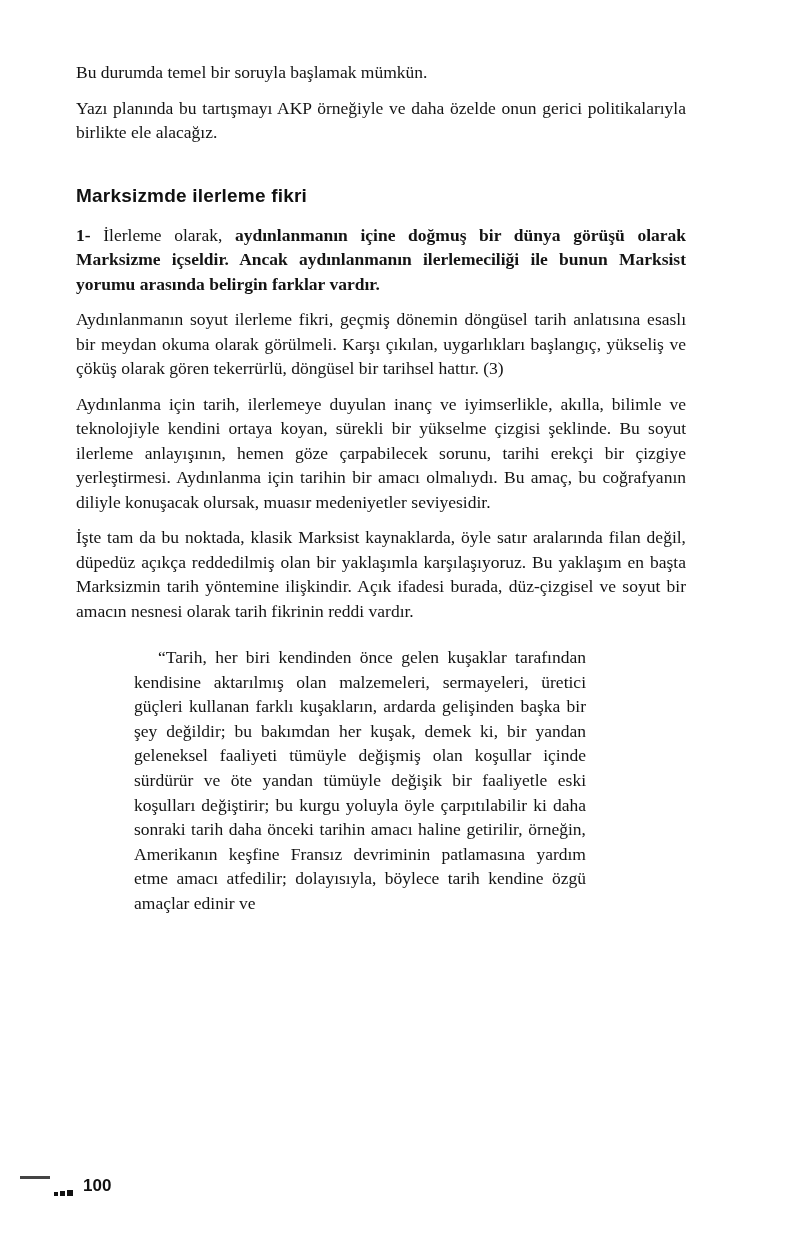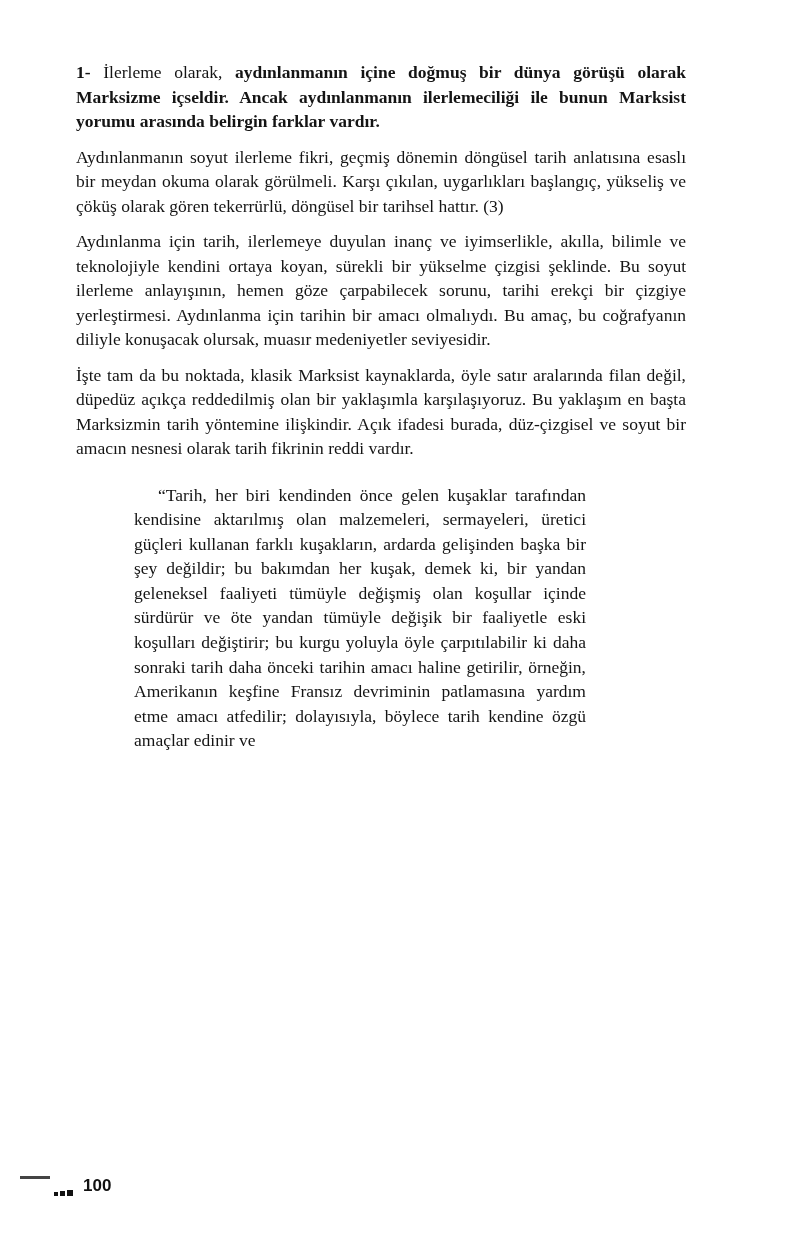--- a/index.html
+++ b/index.html
@@ -75,23 +75,26 @@
     margin-left: 10px;
   }
 </style>
 </head>
 <body>
 
 <div class="page">
 
   <div class="text-block">
 
+    <p class="body-para">Bu durumda temel bir soruyla başlamak mümkün.</p>
 
 
+    <p class="body-para">Yazı planında bu tartışmayı AKP örneğiyle ve daha özelde onun gerici politikalarıyla birlikte ele alacağız.</p>
 
+    <h2 class="section-heading">Marksizmde ilerleme fikri</h2>
 
     <p class="body-para"><span class="bold">1- </span><span>İlerleme olarak, </span><span class="bold">aydınlanmanın içine doğmuş bir dünya görüşü olarak Marksizme içseldir. Ancak aydınlanmanın ilerlemeciliği ile bunun Marksist yorumu arasında belirgin farklar vardır.</span></p>
 
     <p class="body-para">Aydınlanmanın soyut ilerleme fikri, geçmiş dönemin döngüsel tarih anlatısına esaslı bir meydan okuma olarak görülmeli. Karşı çıkılan, uygarlıkları başlangıç, yükseliş ve çöküş olarak gören tekerrürlü, döngüsel bir tarihsel hattır. (3)</p>
 
     <p class="body-para">Aydınlanma için tarih, ilerlemeye duyulan inanç ve iyimserlikle, akılla, bilimle ve teknolojiyle kendini ortaya koyan, sürekli bir yükselme çizgisi şeklinde. Bu soyut ilerleme anlayışının, hemen göze çarpabilecek sorunu, tarihi erekçi bir çizgiye yerleştirmesi. Aydınlanma için tarihin bir amacı olmalıydı. Bu amaç, bu coğrafyanın diliyle konuşacak olursak, muasır medeniyetler seviyesidir.</p>
 
     <p class="body-para">İşte tam da bu noktada, klasik Marksist kaynaklarda, öyle satır aralarında filan değil, düpedüz açıkça reddedilmiş olan bir yaklaşımla karşılaşıyoruz. Bu yaklaşım en başta Marksizmin tarih yöntemine ilişkindir. Açık ifadesi burada, düz-çizgisel ve soyut bir amacın nesnesi olarak tarih fikrinin reddi vardır.</p>
 
     <div class="blockquote">“Tarih, her biri kendinden önce gelen kuşaklar tarafından kendisine aktarılmış olan malzemeleri, sermayeleri, üretici güçleri kullanan farklı kuşakların, ardarda gelişinden başka bir şey değildir; bu bakımdan her kuşak, demek ki, bir yandan geleneksel faaliyeti tümüyle değişmiş olan koşullar içinde sürdürür ve öte yandan tümüyle değişik bir faaliyetle eski koşulları değiştirir; bu kurgu yoluyla öyle çarpıtılabilir ki daha sonraki tarih daha önceki tarihin amacı haline getirilir, örneğin, Amerikanın keşfine Fransız devriminin patlamasına yardım etme amacı atfedilir; dolayısıyla, böylece tarih kendine özgü amaçlar edinir ve</div>

